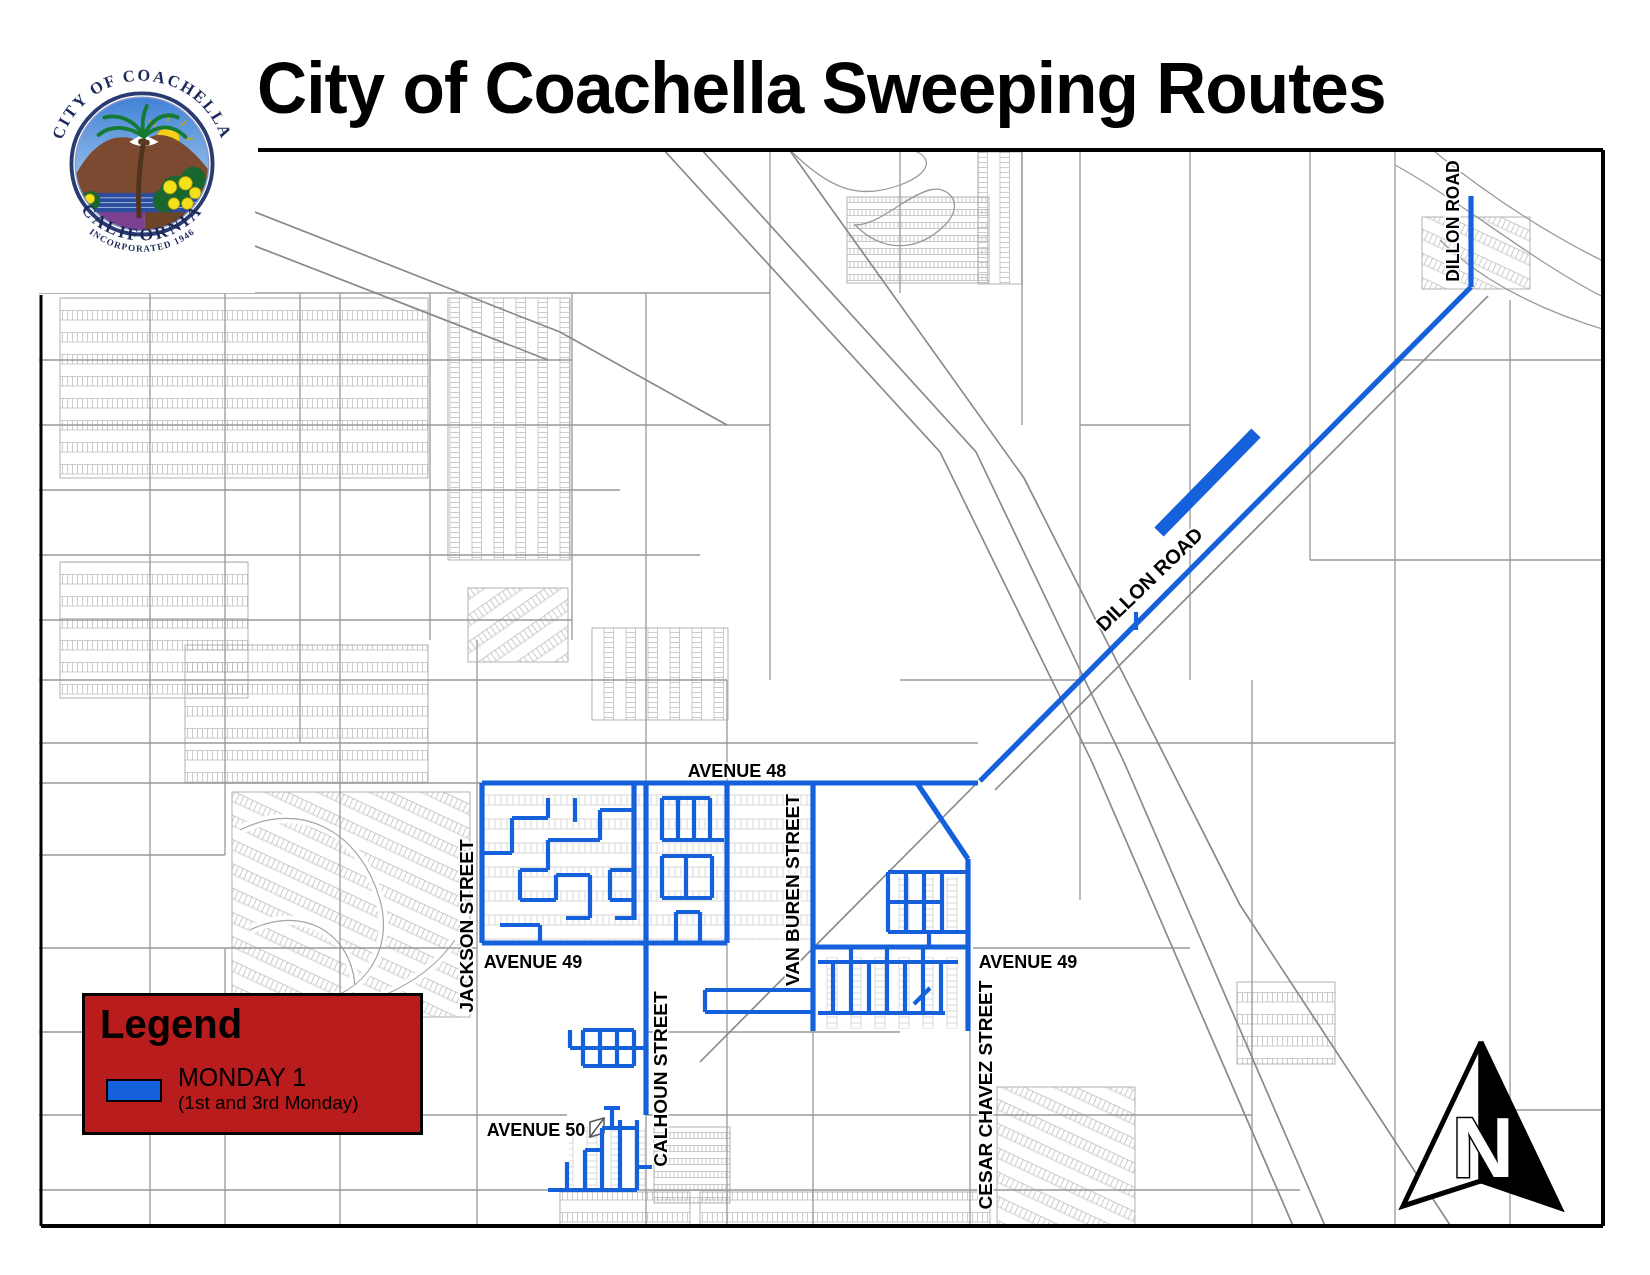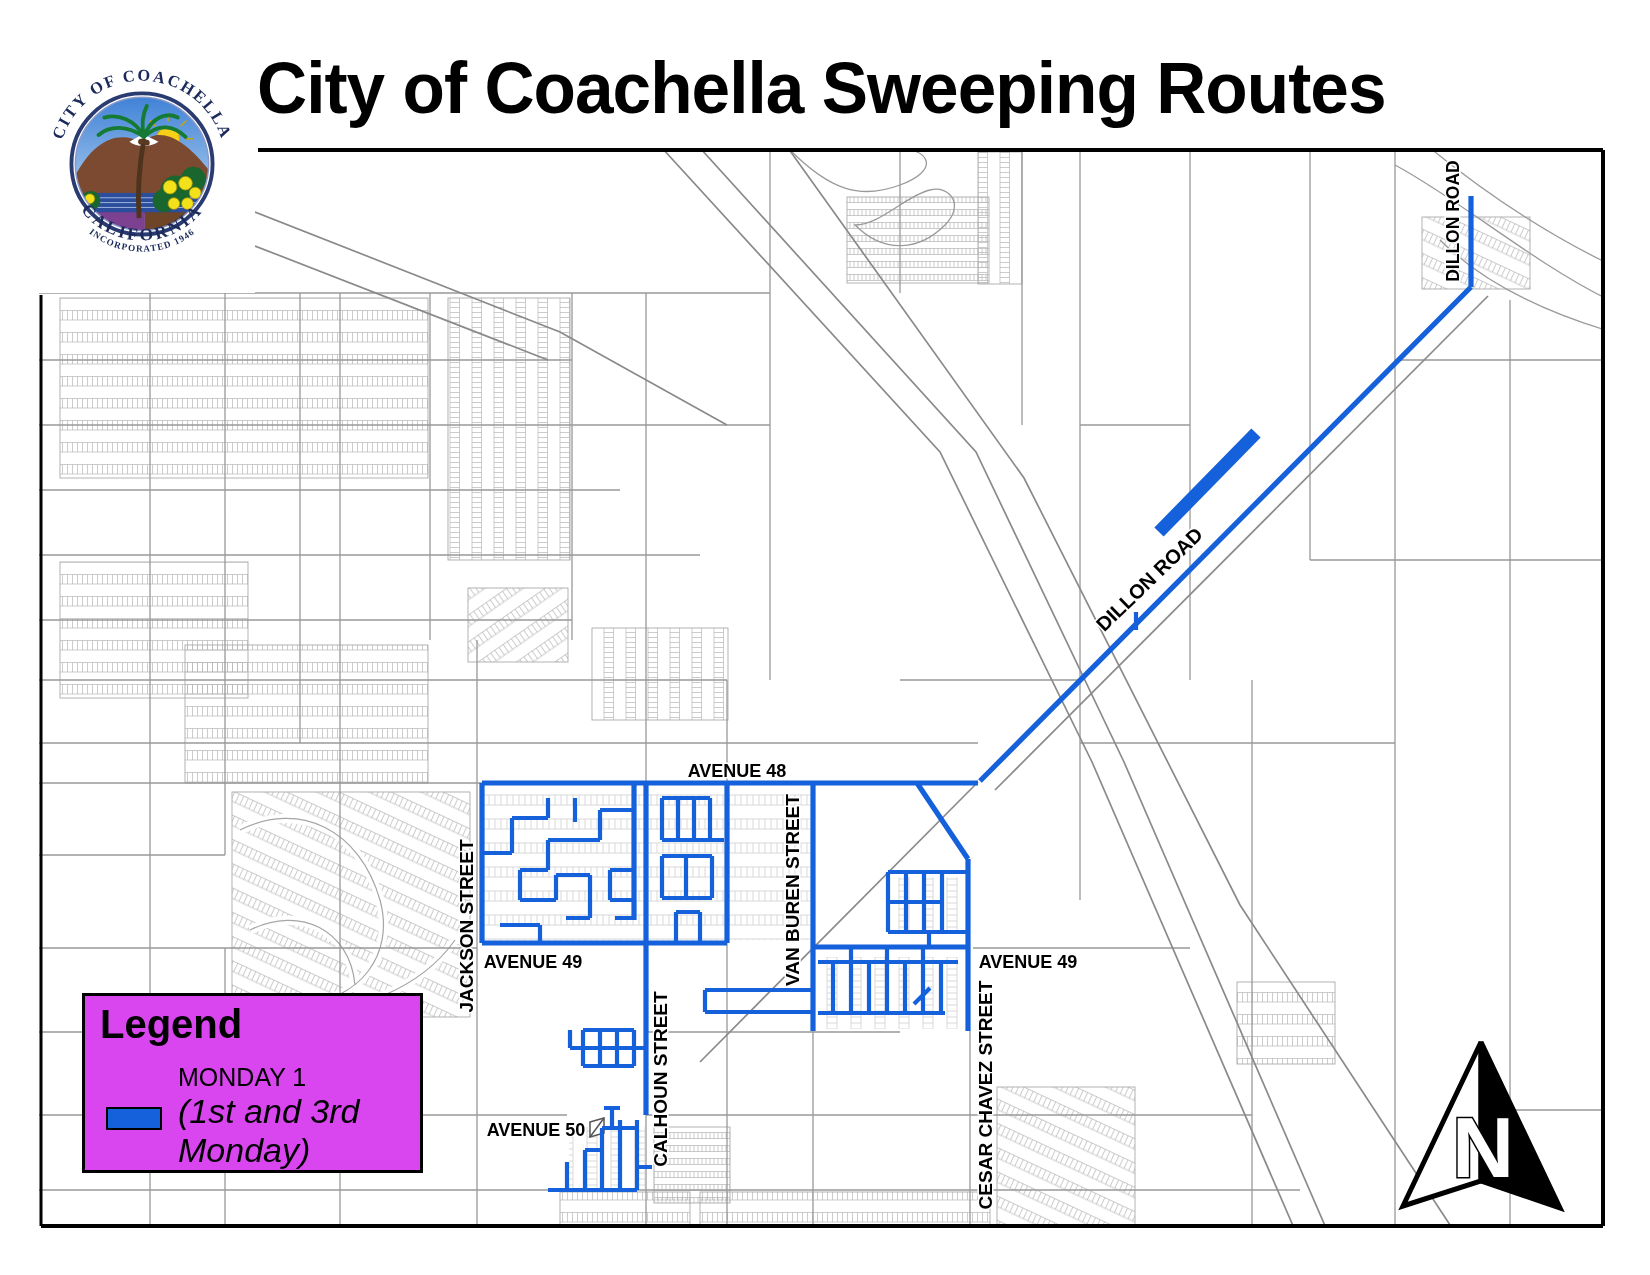--- a/index.html
+++ b/index.html
@@ -3,27 +3,27 @@
 <meta charset="utf-8">
 <style>
   html,body{margin:0;padding:0;background:#fff;}
   .page{position:relative;width:1650px;height:1275px;background:#fff;overflow:hidden;
         font-family:"Liberation Sans",sans-serif;}
   .title{position:absolute;left:257px;top:50px;font-size:73px;font-weight:700;
          letter-spacing:-1px;white-space:nowrap;color:#000;
          transform:scaleX(.95);transform-origin:left top;line-height:1.05;}
   .map-svg{position:absolute;left:0;top:0;z-index:1;}
   .seal{position:absolute;left:50px;top:46px;z-index:3;}
-  .legend{position:absolute;left:82px;top:993px;width:341px;height:180px;background:#d946ef;
+  .legend{position:absolute;left:82px;top:993px;width:341px;height:142px;background:#b91c1c;
           border:3.5px solid #000;box-sizing:border-box;z-index:5;}
   .legend-title{font-size:40px;font-weight:700;margin:6px 0 0 15px;color:#000;}
   .legend-row{display:flex;align-items:center;margin:16px 0 0 21px;}
   .swatch{width:52px;height:19px;background:#1560DB;border:2px solid #000;margin-top:5px;flex:none;}
   .legend-label{margin-left:16px;font-size:25px;color:#000;line-height:1.15;}
-  .legend-sub{font-size:34px;color:#000;font-style:italic;}
+  .legend-sub{font-size:19px;color:#000;}
 </style>
 </head>
 <body>
 
 <div class="page">
 
   <svg class="map-svg" width="1650" height="1275" viewBox="0 0 1650 1275">
     <defs>
       <clipPath id="mapclip">
           <path d="M255,148 H1605 V1228 H39 V293 H255 Z"></path>

